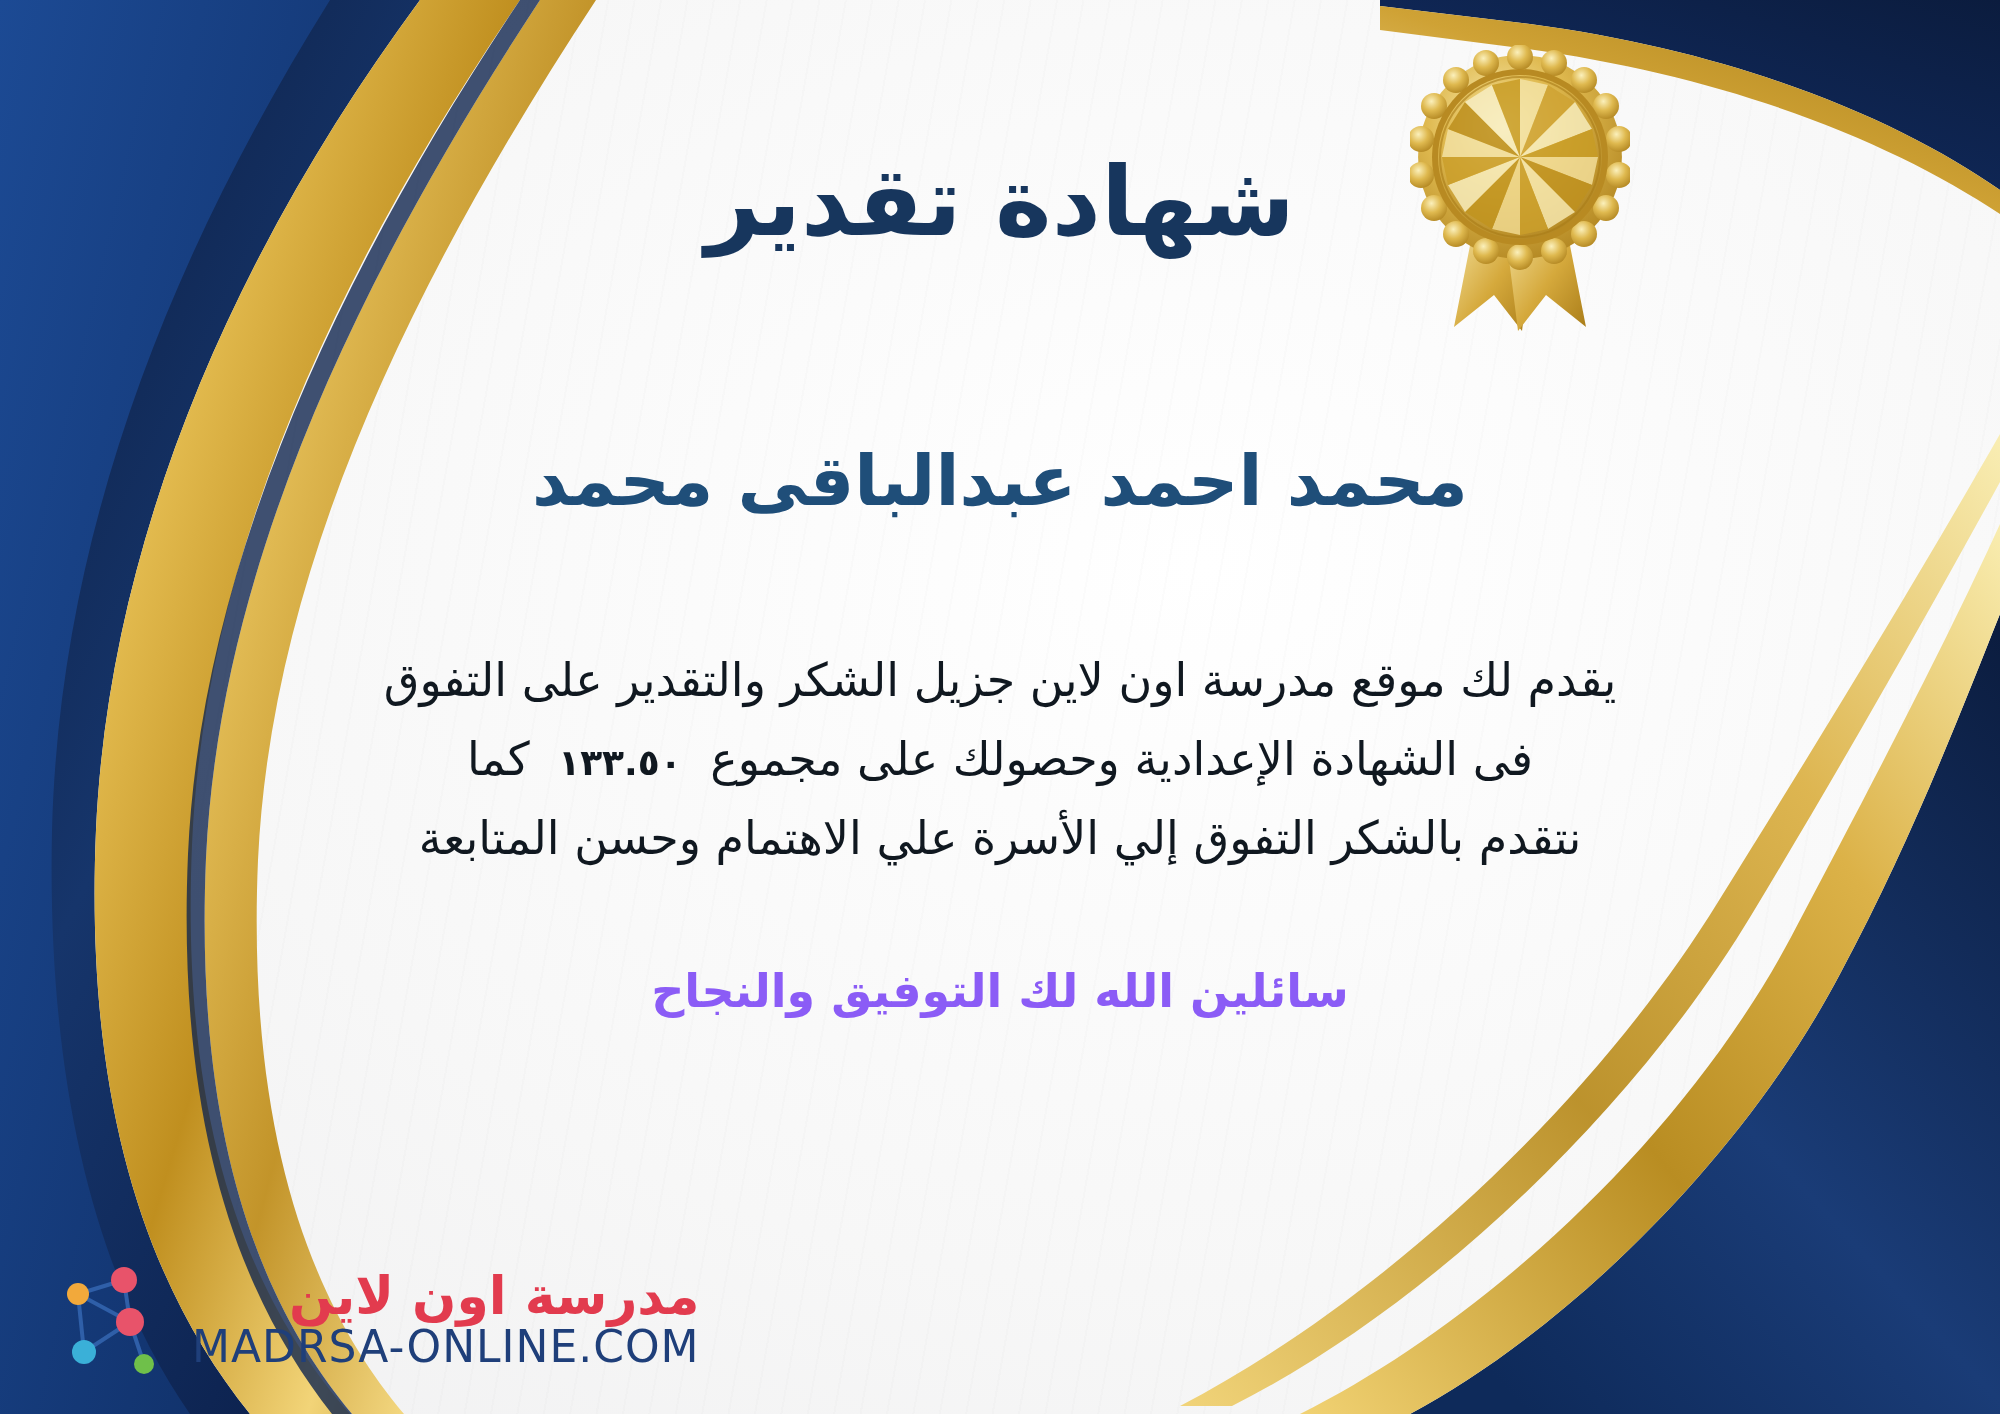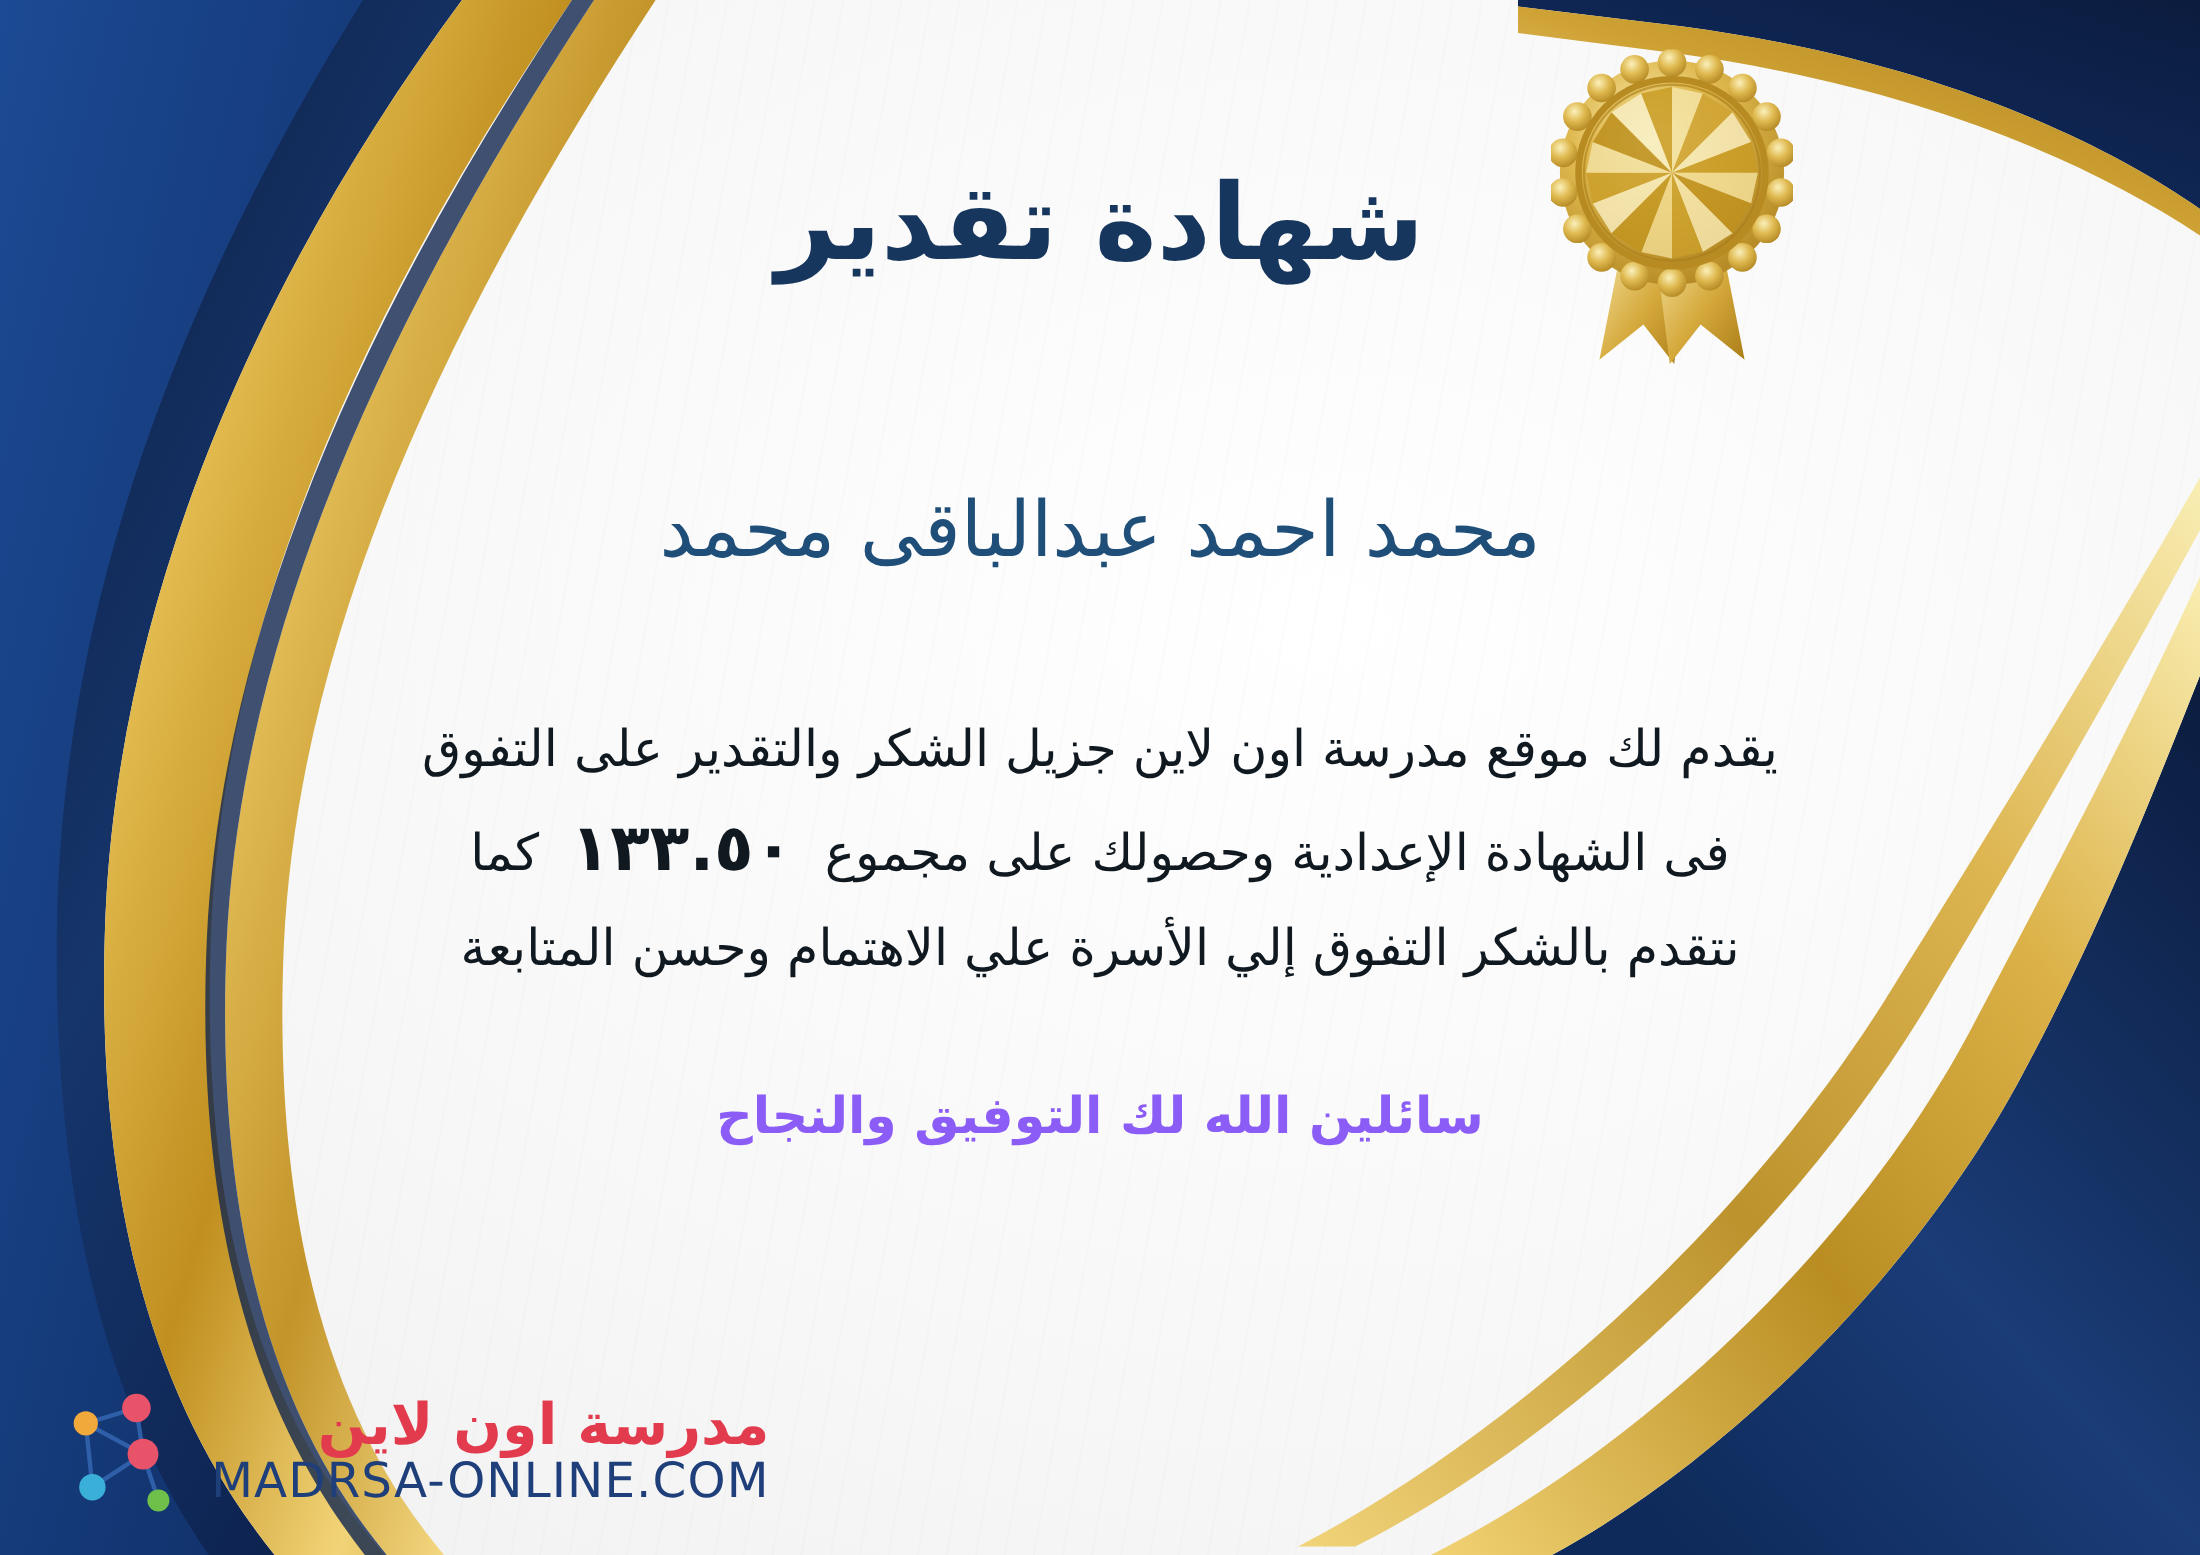--- a/index.html
+++ b/index.html
@@ -89,41 +89,41 @@
     font-size: 96px;
     font-weight: 700;
     color: #17365d;
     letter-spacing: 1px;
     line-height: 1.1;
   }
 
   .student-name {
     margin-top: 185px;
     font-size: 70px;
-    font-weight: 400;
+    font-weight: 700;
     color: #1f4e79;
     line-height: 1.15;
   }
 
   .body-block {
     margin-top: 120px;
     width: 1430px;
     font-size: 46px;
     font-weight: 500;
     color: #101820;
     line-height: 1.72;
   }
 
   .body-line {
     display: block;
   }
 
   .score {
     font-weight: 700;
-    font-size: 59px;
+    font-size: 36px;
     letter-spacing: 1px;
     color: #101820;
     padding: 0 14px;
   }
 
   .wish-line {
     margin-top: 86px;
     font-size: 46px;
     font-weight: 700;
     color: #8b5cf6;

